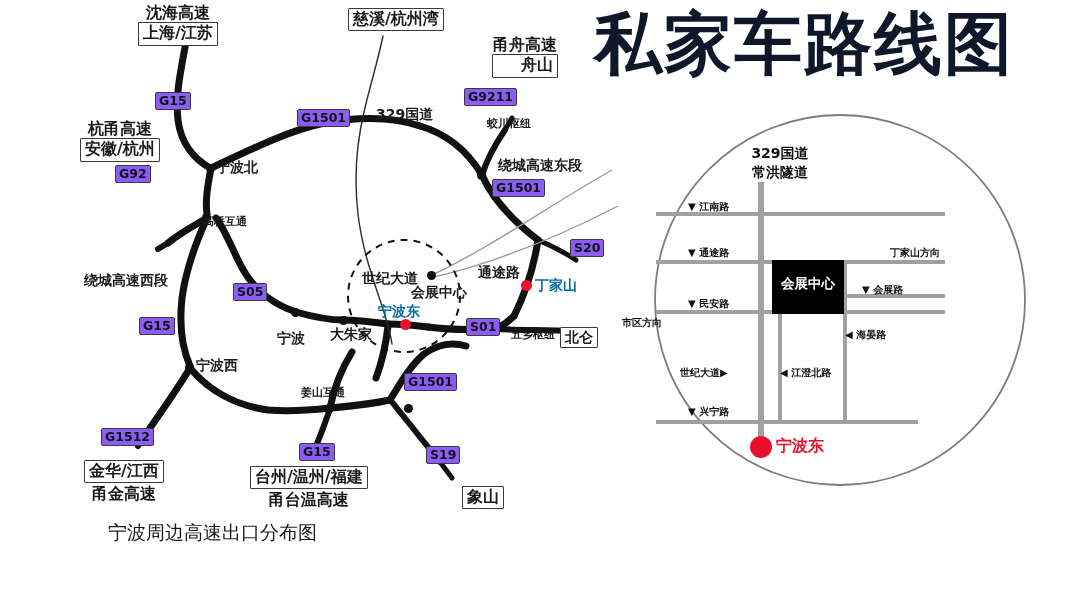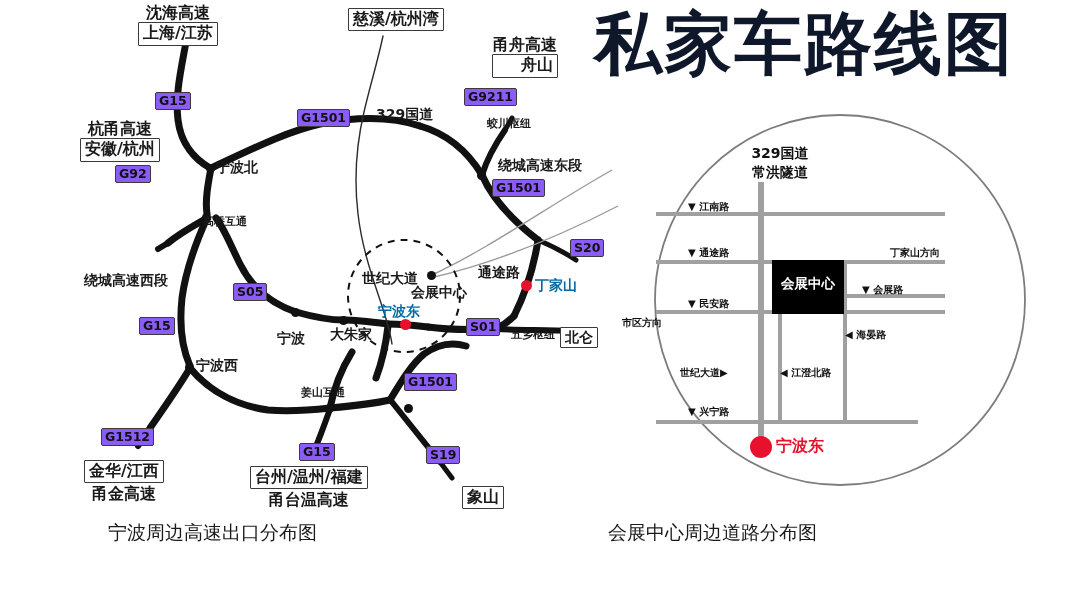--- a/index.html
+++ b/index.html
@@ -284,15 +284,14 @@
   <div class="abs rtext" style="left:862px;top:283px;">
     <span>▼</span>
     <span>会展路</span>
   </div>
 
   <div class="abs center-box" style="left:772px;top:272px;width:72px;height:24px;">会展中心</div>
 
   <div class="abs rtext red" style="left:776px;top:436px;">宁波东</div>
 
   <div class="abs caption" style="left:108px;top:520px;">宁波周边高速出口分布图</div>
-  <div class="abs caption" style="left:608px;top:520px;">会展中心周边道路分布图</div>
 
 </div>
 
 </body></html>

